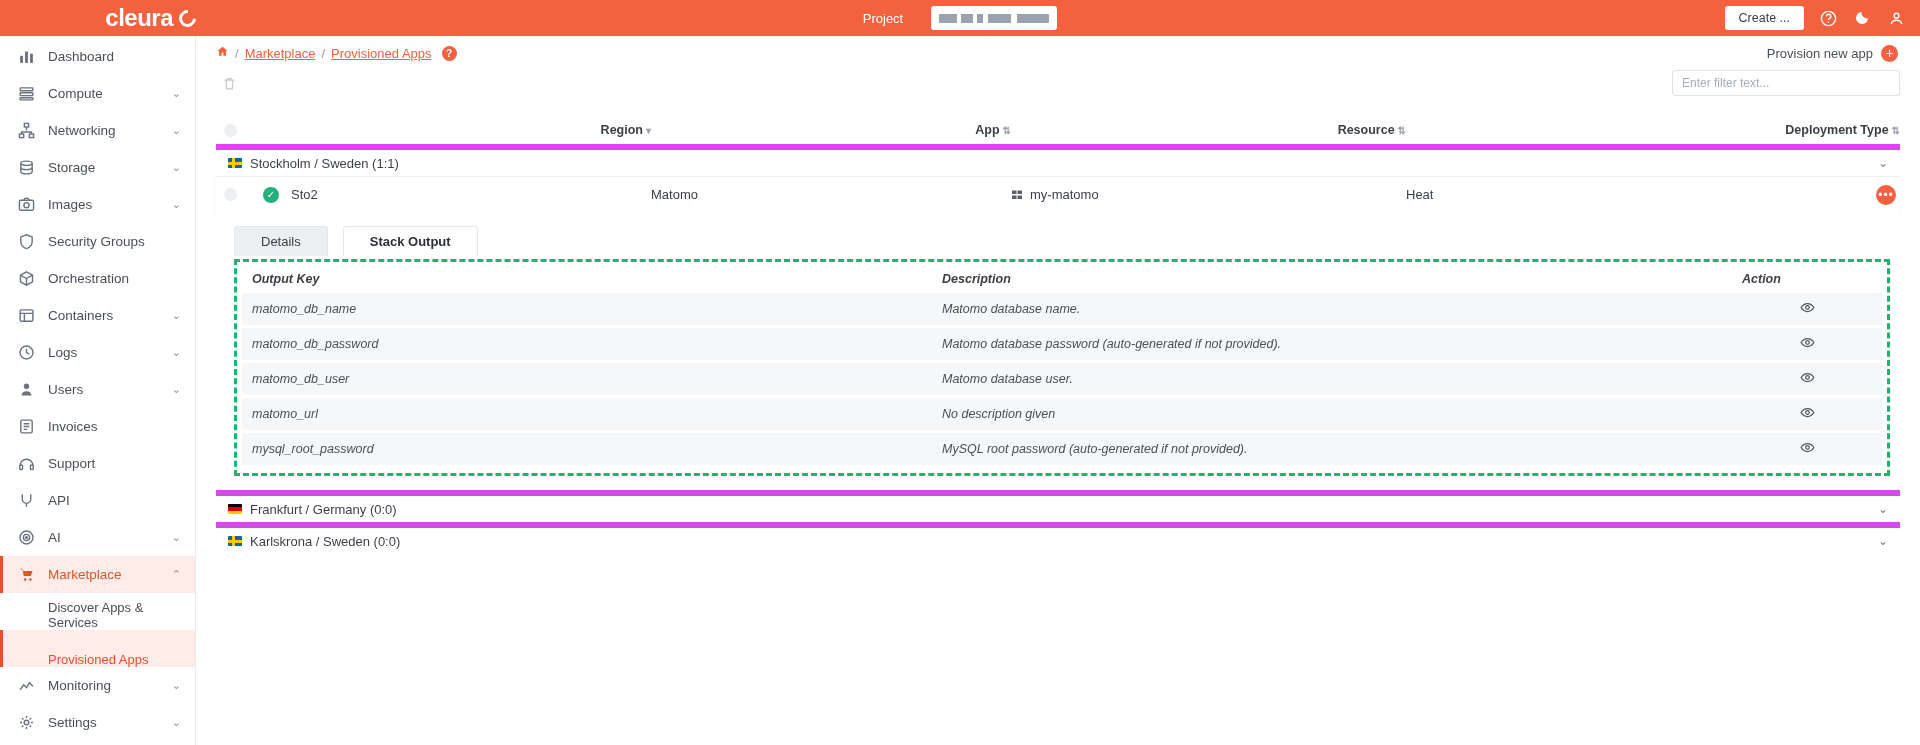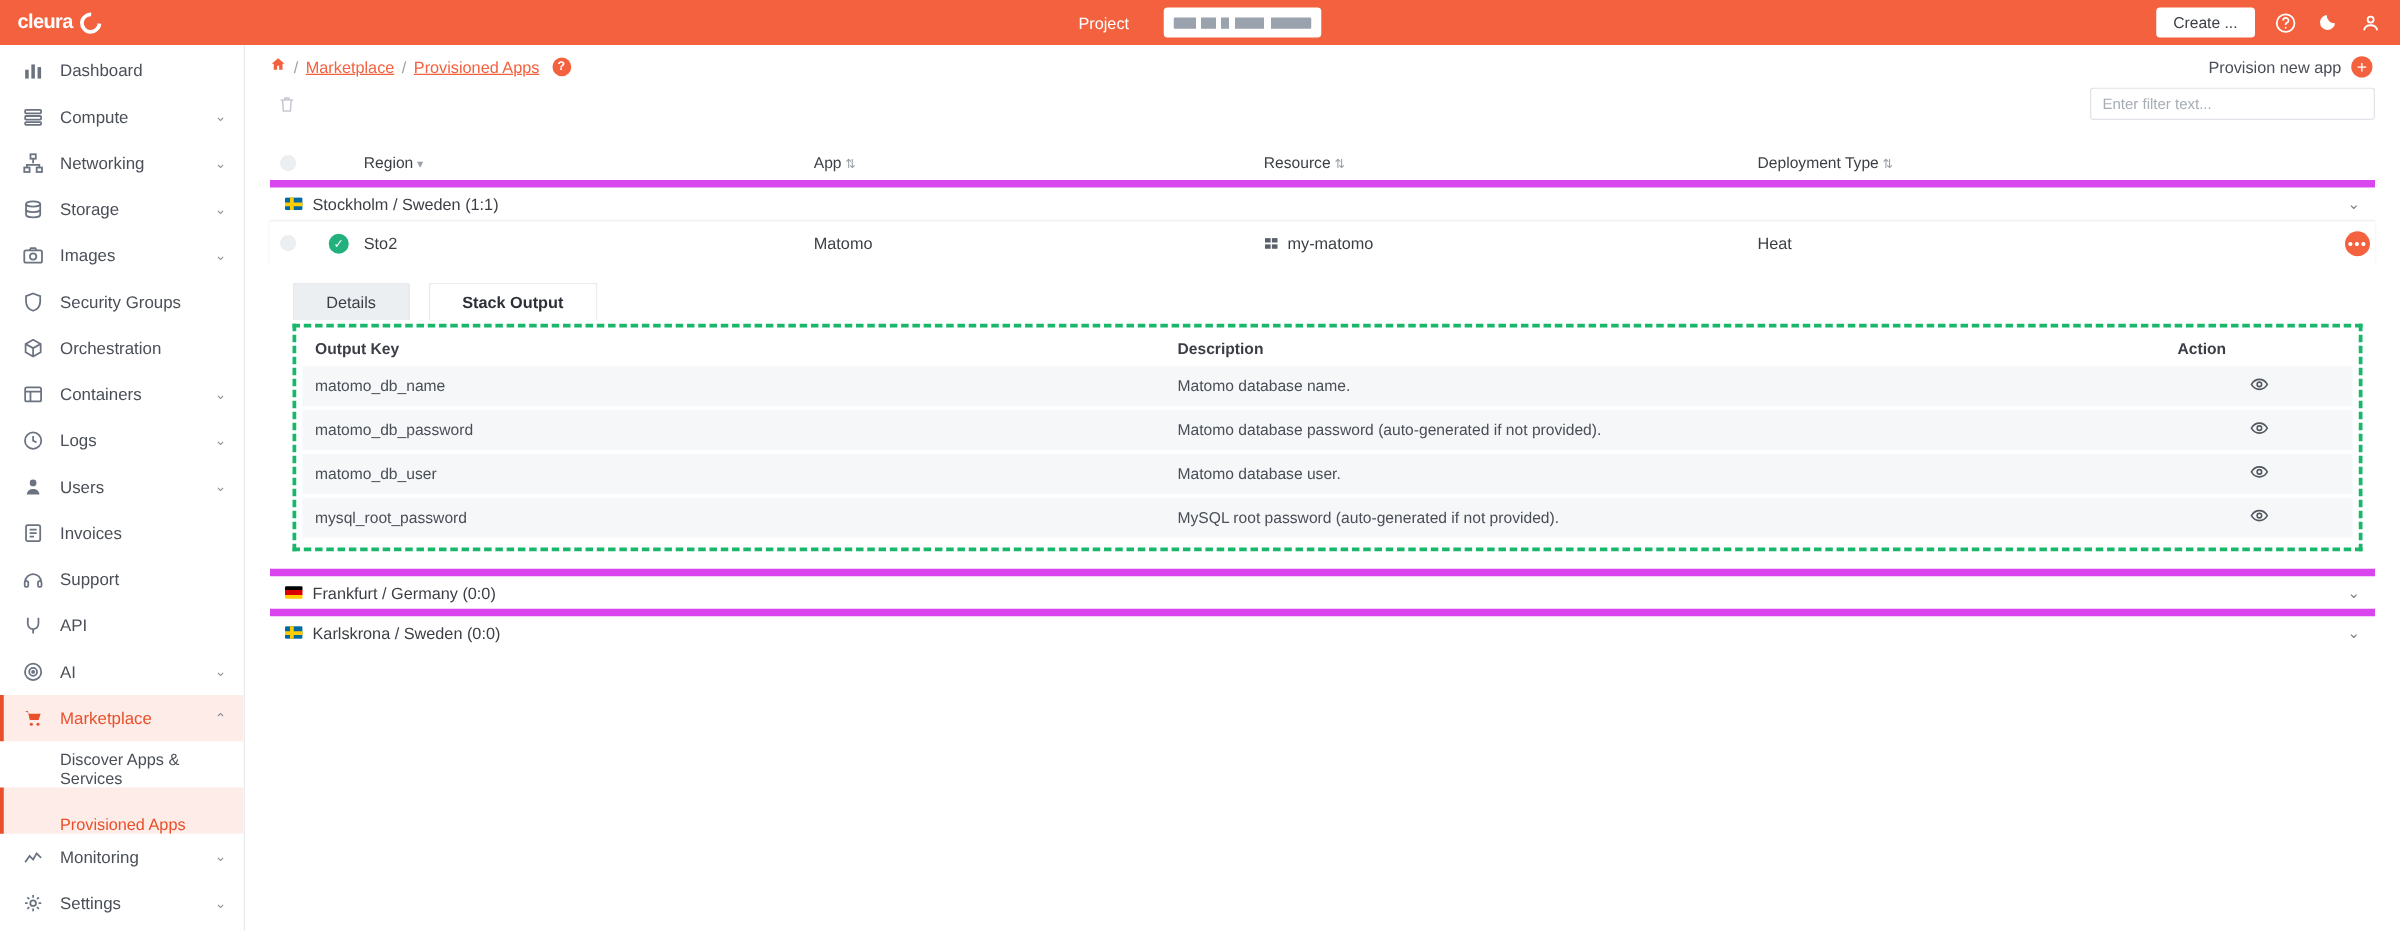--- a/index.html
+++ b/index.html
@@ -13,21 +13,21 @@
   }
   .app { display: flex; flex-direction: column; width: 1920px; height: 745px; }
 
   
   .topbar {
     height: 36px; background: #f4613e; color: #fff;
     display: flex; align-items: center; position: relative; flex: 0 0 36px;
   }
   .brand {
     width: 196px; display: flex; align-items: center; gap: 6px;
-    padding-left: 14px; font-size: 16px; font-weight: 700; letter-spacing: -0.5px;
+    padding-left: 14px; font-size: 24px; font-weight: 700; letter-spacing: -0.5px; justify-content: flex-end;
   }
   .brand-mark {
     display: inline-block; width: 17px; height: 17px; border-radius: 50%;
     border: 3px solid #fff; border-right-color: transparent; transform: rotate(-42deg);
   }
   .topbar-center {
     position: absolute; left: 0; right: 0; top: 0; bottom: 0;
     display: flex; align-items: center; justify-content: center; gap: 28px;
     pointer-events: none;
   }
@@ -118,21 +118,21 @@
   .filter-wrap { margin-left: auto; }
   .filter-input {
     width: 228px; height: 26px; border: 1px solid #dfe3e8; border-radius: 3px;
     padding: 0 9px; font-size: 12px; color: #3b3f45; outline: none;
     font-family: "Liberation Sans", sans-serif;
   }
   .filter-input::placeholder { color: #a7adb5; }
 
   .tablehead {
     display: flex; align-items: center; height: 28px; padding-left: 8px;
-    font-size: 12.5px; color: #3b3f45; font-weight: 400;
+    font-size: 12.5px; color: #3b3f45; font-weight: 700; text-align: right;
   }
   .chk {
     width: 13px; height: 13px; border-radius: 50%; background: #eceff2; flex: 0 0 13px;
     cursor: pointer;
   }
   .col-sp { width: 54px; flex: 0 0 54px; }
   .col-region { width: 360px; flex: 0 0 360px; }
   .col-app { width: 360px; flex: 0 0 360px; }
   .col-res { width: 395px; flex: 0 0 395px; }
   .col-dep { flex: 1 1 auto; }
@@ -171,21 +171,21 @@
   .tabs { display: flex; gap: 13px; align-items: flex-end; }
   .tab {
     height: 30px; padding: 0 26px; display: flex; align-items: center;
     font-size: 13px; color: #3b3f45; cursor: pointer;
     border: 1px solid #e4e7eb; border-bottom: none; background: #eceff2;
     border-radius: 3px 3px 0 0; margin-right: 2px;
   }
   .tab.active { background: #fff; color: #2c3036; font-weight: 700; border-color: #e4e7eb; }
 
   .outputs-wrap {
-    border: 3px dashed #18b76b; padding: 5px; margin: 3px 10px 8px 0;
+    border: 3px dashed #18b76b; padding: 5px; margin: 3px 10px 8px 0; font-style: italic;
   }
   .out-table { width: 100%; border-collapse: collapse; }
   .out-table th {
     text-align: left; font-size: 12.5px; font-weight: 700; color: #3b3f45;
     padding: 5px 10px 7px 10px; background: #fff;
   }
   .out-table td {
     font-size: 12.5px; color: #4a4f57; padding: 7px 10px; background: #f6f7f9;
     border-bottom: 3px solid #fff;
   }
@@ -557,20 +557,32 @@
                   <td class="c-action">
                     <span class="eye">
                       <svg width="15" height="15" viewBox="0 0 24 24" fill="none" stroke="currentColor" stroke-width="2">
                           <path d="M1.8 12S5.6 5.6 12 5.6 22.2 12 22.2 12 18.4 18.4 12 18.4 1.8 12 1.8 12z"></path>
                           <circle cx="12" cy="12" r="2.9"></circle>
                         </svg>
                     </span>
                   </td>
                 </tr>
                 <tr>
+                  <td class="c-key">matomo_url</td>
+                  <td class="c-desc">No description given</td>
+                  <td class="c-action">
+                    <span class="eye">
+                      <svg width="15" height="15" viewBox="0 0 24 24" fill="none" stroke="currentColor" stroke-width="2">
+                          <path d="M1.8 12S5.6 5.6 12 5.6 22.2 12 22.2 12 18.4 18.4 12 18.4 1.8 12 1.8 12z"></path>
+                          <circle cx="12" cy="12" r="2.9"></circle>
+                        </svg>
+                    </span>
+                  </td>
+                </tr>
+                <tr>
                   <td class="c-key">mysql_root_password</td>
                   <td class="c-desc">MySQL root password (auto-generated if not provided).</td>
                   <td class="c-action">
                     <span class="eye">
                       <svg width="15" height="15" viewBox="0 0 24 24" fill="none" stroke="currentColor" stroke-width="2">
                           <path d="M1.8 12S5.6 5.6 12 5.6 22.2 12 22.2 12 18.4 18.4 12 18.4 1.8 12 1.8 12z"></path>
                           <circle cx="12" cy="12" r="2.9"></circle>
                         </svg>
                     </span>
                   </td>

